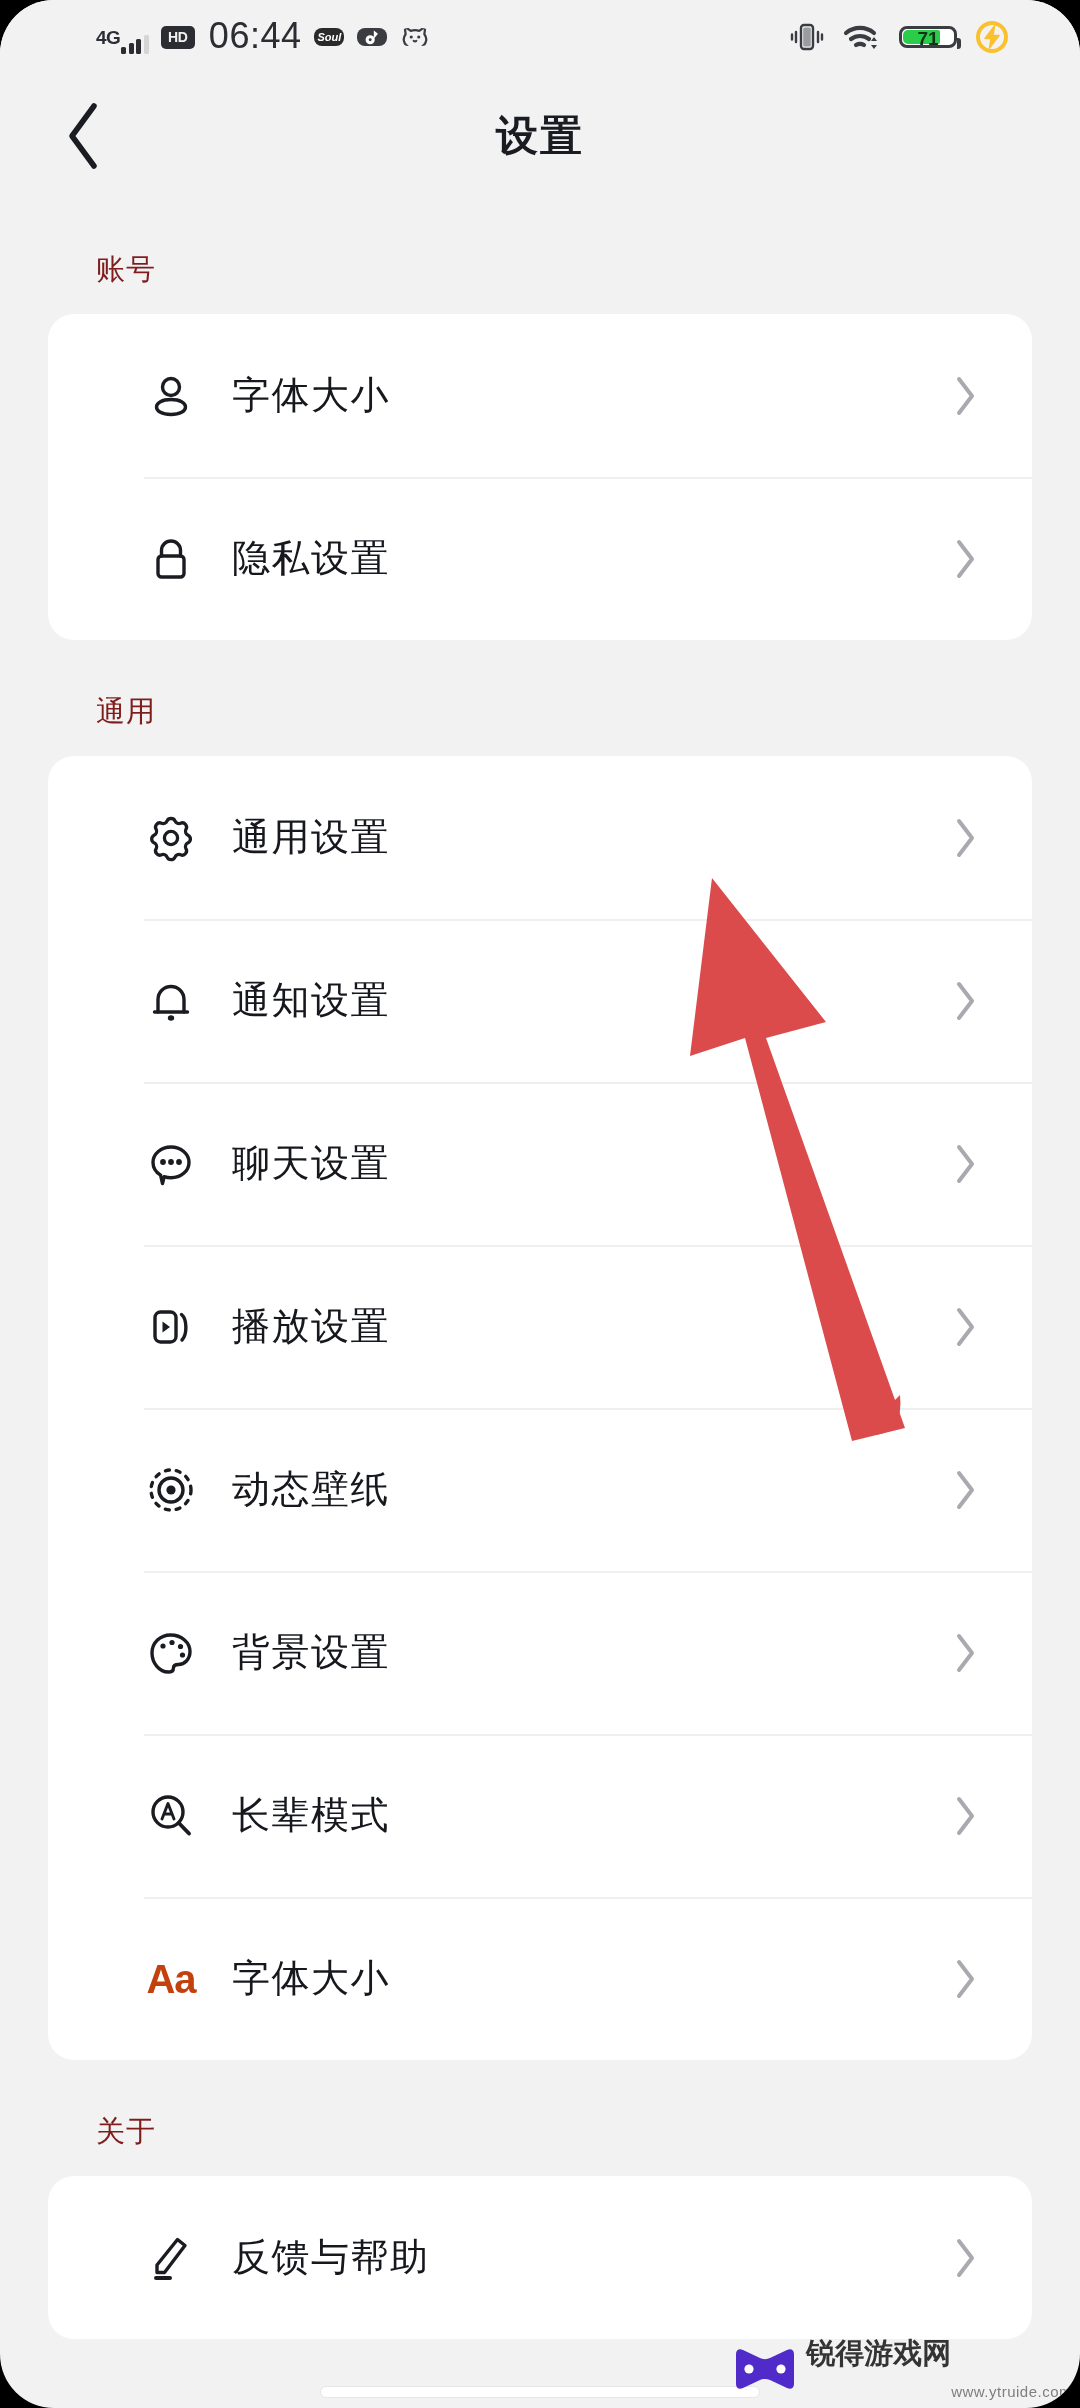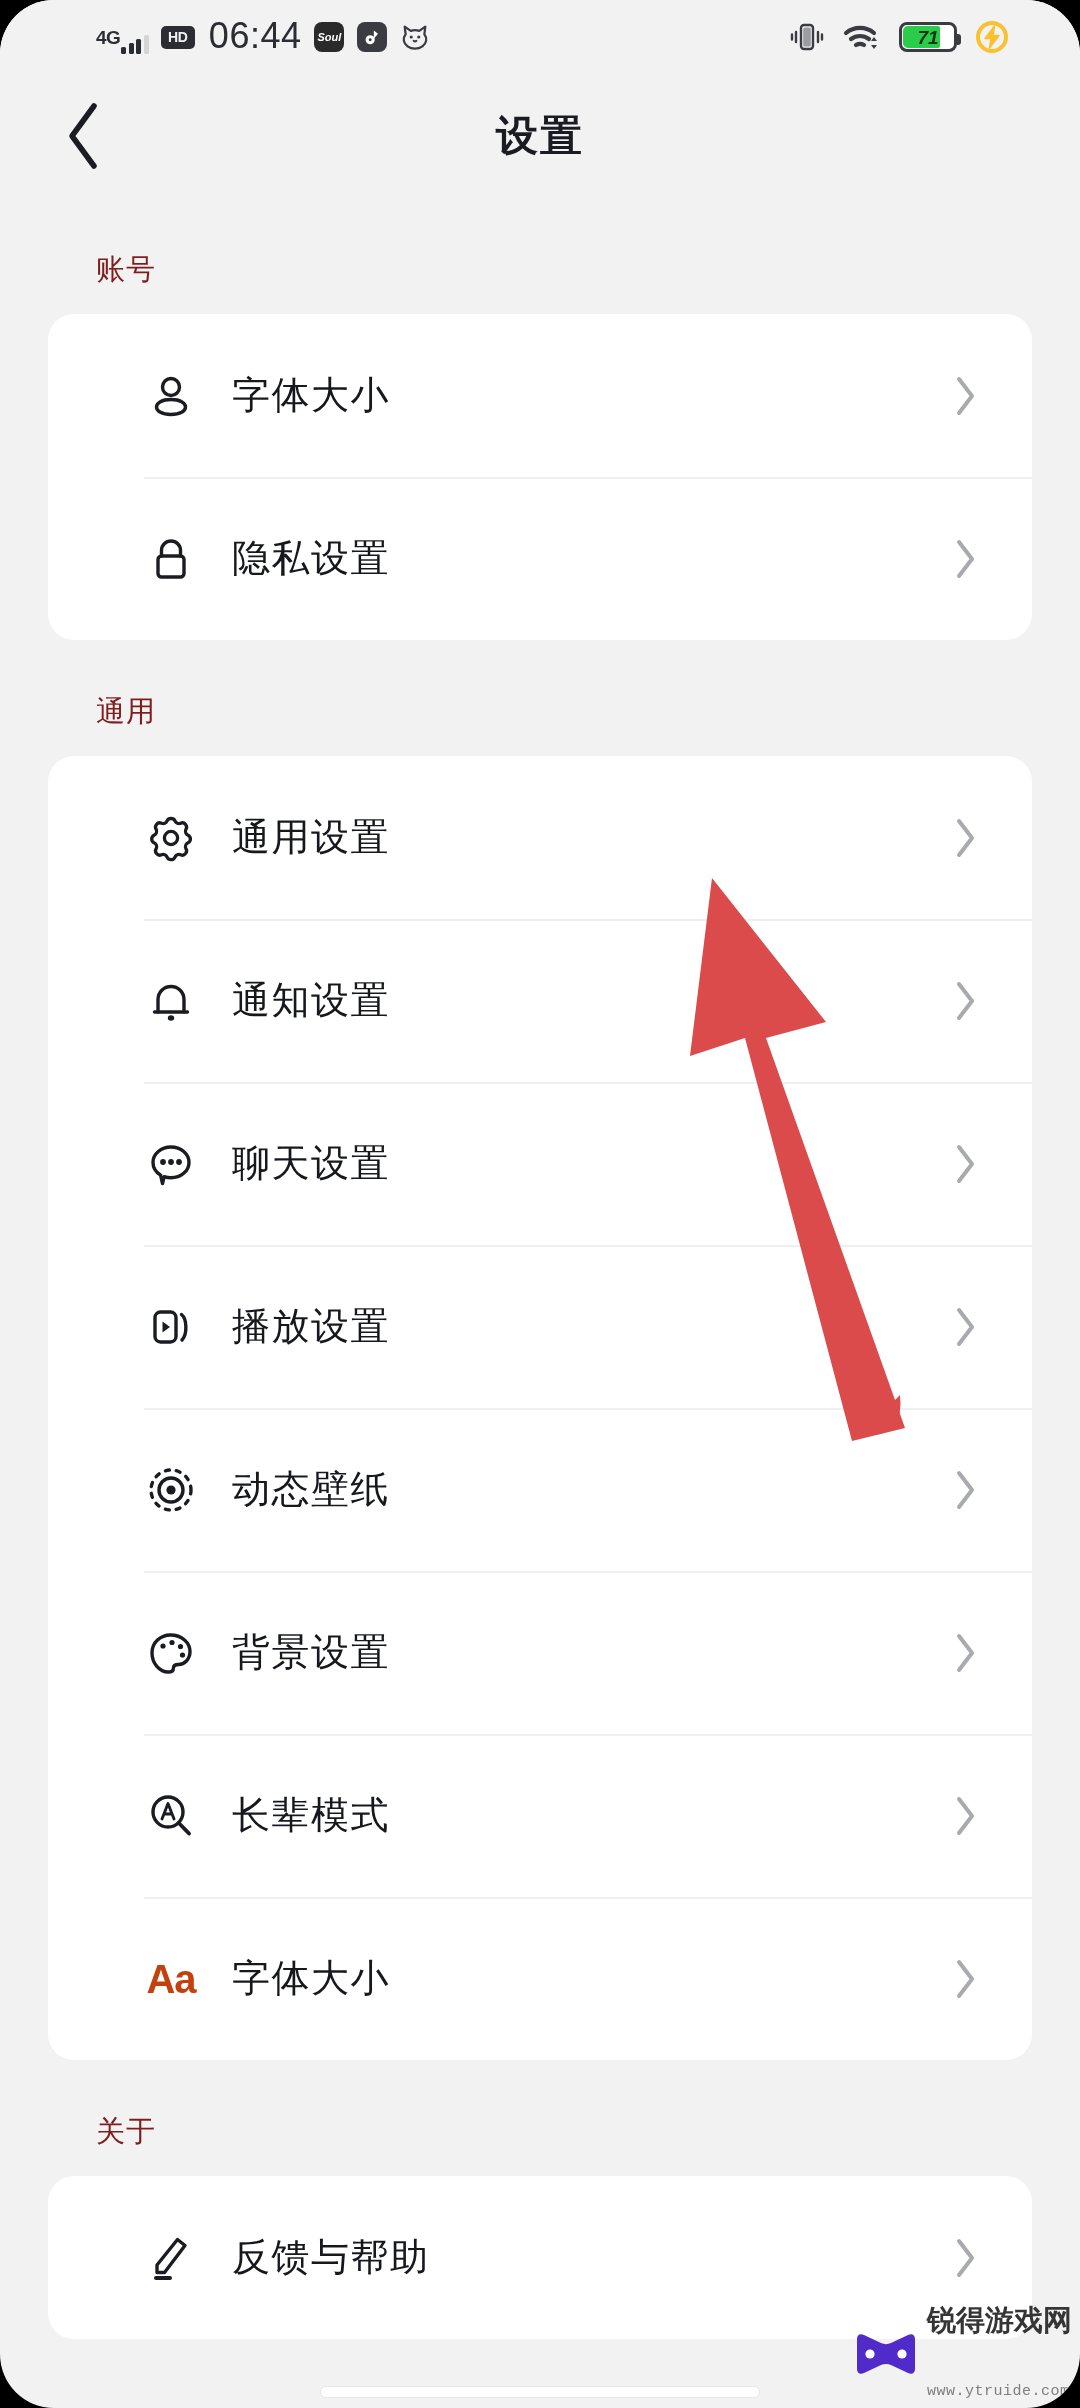--- a/index.html
+++ b/index.html
@@ -101,21 +101,21 @@
     color: #2b2d33;
     letter-spacing: 0.5px;
     font-weight: 400;
     line-height: 1;
     position: relative;
     top: -1px;
     text-align: right;
   }
   .app-ic {
     width: 30px;
-    height: 30px;
+    height: 18px;
     border-radius: 8px;
     margin-left: 13px;
     display: flex;
     align-items: center;
     justify-content: center;
     overflow: hidden;
     flex: none;
   }
   .app-soul {
     background: #2a2a2a;
@@ -124,29 +124,27 @@
     font-weight: bold;
     font-style: italic;
   }
   .app-note { background: #3a3c41; }
   .app-cat  { background: transparent; }
 
   .vib-icon, .wifi-icon, .bolt-icon { display: block; }
 
   .batt {
     width: 58px;
-    height: 30px;
+    height: 22px;
     border: 3px solid #3a3c41;
     border-radius: 8px;
     position: relative;
     box-sizing: border-box;
     background: #fff;
     display: flex;
-    align-items: center;
-    font-style: italic;
   }
   .batt::after {
     content: "";
     position: absolute;
     right: -7px;
     top: 9px;
     width: 4px;
     height: 11px;
     background: #3a3c41;
     border-radius: 0 3px 3px 0;
@@ -288,24 +286,23 @@
     right: 8px;
     bottom: 8px;
     display: flex;
     align-items: center;
     gap: 8px;
     z-index: 70;
     opacity: 0.96;
   }
   .wm-text {
     display: flex;
-    flex-direction: column;
+    flex-direction: row;
     align-items: flex-start;
     line-height: 1.05;
-    font-family: Liberation Mono, monospace;
   }
   .wm-name {
     font-size: 29px;
     font-weight: bold;
     color: #2d2d2d;
     letter-spacing: 0px;
   }
   .wm-url {
     font-size: 15px;
     color: #7a7a7a;

